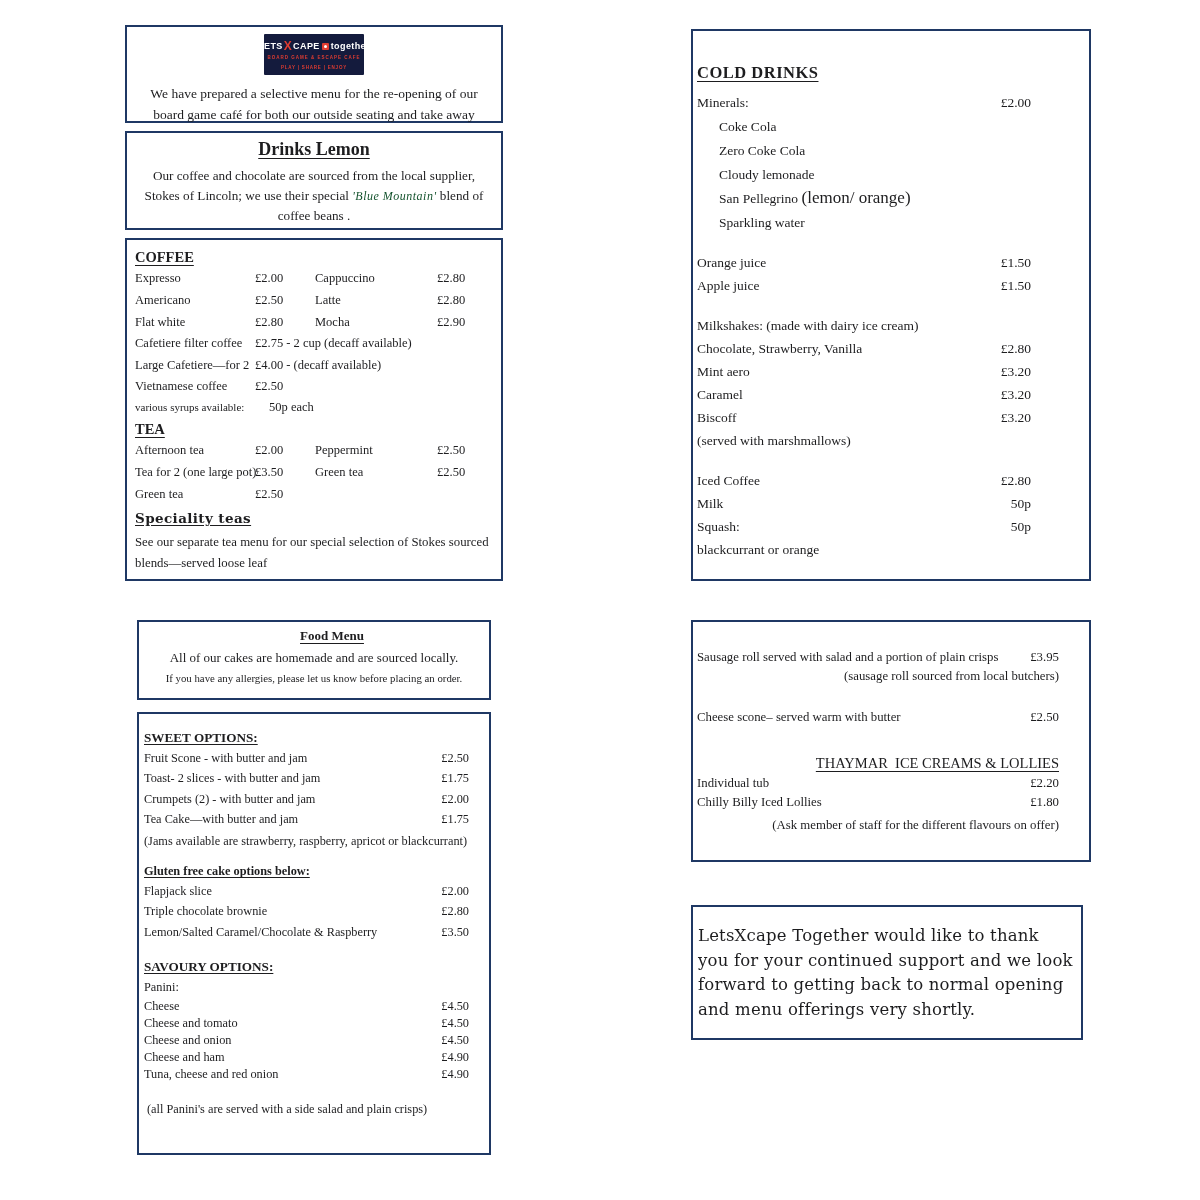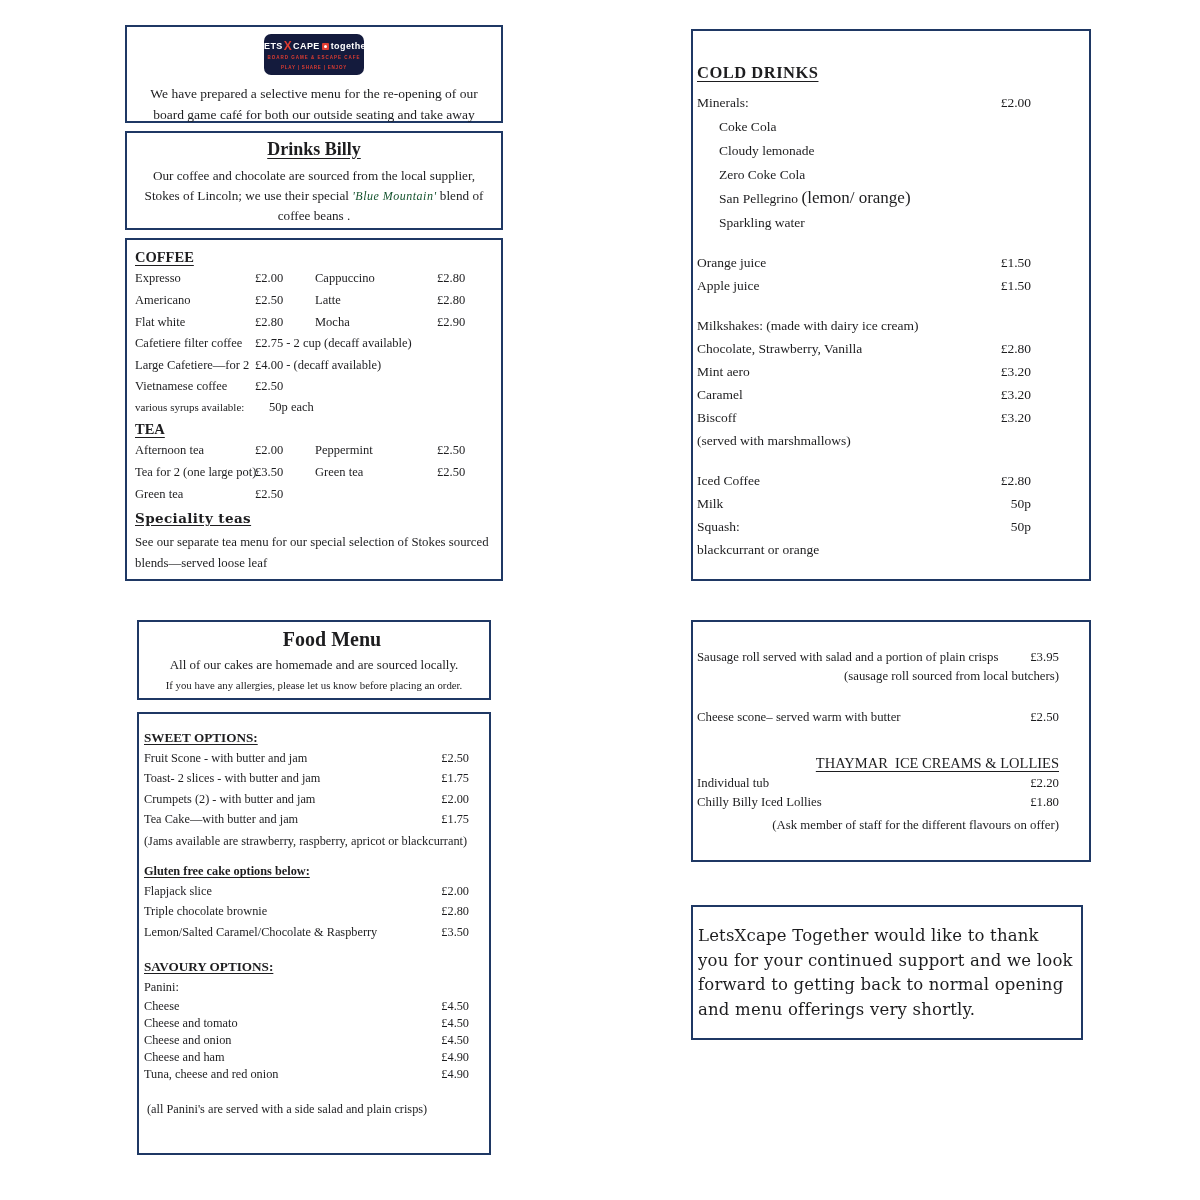--- a/index.html
+++ b/index.html
@@ -15,21 +15,21 @@
   .box{position:absolute;border:2px solid var(--border);background:#fff;}
 
   
   .prow{display:flex;justify-content:space-between;align-items:baseline;line-height:23px;}
   .prow .item{white-space:nowrap;}
   .note{line-height:22px;}
   .small{font-size:17px;}
 
   
   .box-intro{left:125px;top:25px;width:378px;height:98px;text-align:center;padding-top:7px;}
-  .logo{width:100px;height:41px;background:var(--logo_bg);margin:0 auto;display:flex;flex-direction:column;align-items:center;justify-content:center;gap:2px;border-radius:7px;}
+  .logo{width:100px;height:41px;background:var(--logo_bg);margin:0 auto;display:flex;flex-direction:column;align-items:center;justify-content:center;gap:2px;border-radius:1px;}
   .logo-line1{font-family:"Liberation Sans",sans-serif;font-weight:bold;font-size:9px;color:#ffffff;letter-spacing:.4px;display:flex;align-items:center;}
   .logo-x{color:var(--accent_red);font-size:12px;margin:0 1px;}
   .logo-die{display:inline-block;width:7px;height:7px;background:var(--accent_red);border-radius:1px;margin:0 2px;position:relative;}
   .logo-die::before{content:"";position:absolute;left:2px;top:2px;width:3px;height:3px;background:#fff;border-radius:50%;}
   .logo-tag{font-family:"Liberation Sans",sans-serif;font-size:4.5px;color:var(--accent_red);letter-spacing:1px;font-weight:bold;}
   .logo-motto{font-family:"Liberation Sans",sans-serif;font-size:4.5px;color:var(--accent_red);letter-spacing:.8px;font-weight:bold;margin-top:3px;}
   .intro-text{font-size:13.5px;line-height:21px;margin-top:8px;padding:0 14px;}
 
   
   .box-drinks{left:125px;top:131px;width:378px;height:99px;text-align:center;padding-top:6px;}
@@ -53,21 +53,21 @@
   .spec-text{font-size:12.8px;line-height:21px;margin-top:2px;}
 
   
   .box-cold{left:691px;top:29px;width:400px;height:552px;padding:30px 58px 0 4px;font-size:13.5px;}
   .cold-title{font-size:16.5px;font-weight:bold;text-decoration:underline;text-underline-offset:3px;letter-spacing:.5px;line-height:24px;margin-bottom:6px;}
   .indent{padding-left:22px;}
   .gap{margin-top:17px;}
 
   
   .box-foodhdr{left:137px;top:620px;width:354px;height:80px;text-align:center;padding-top:6px;}
-  .foodhdr-title{font-size:20px;font-weight:bold;text-underline-offset:3px;padding-left:36px;}
+  .foodhdr-title{font-size:13px;font-weight:bold;text-decoration:underline;text-underline-offset:3px;padding-left:36px;}
   .foodhdr-l1{font-size:13px;margin-top:6px;}
   .foodhdr-l2{font-size:10.8px;margin-top:6px;}
 
   
   .box-food{left:137px;top:712px;width:354px;height:443px;padding:14px 20px 0 5px;font-size:12.3px;}
   .food-h{font-weight:bold;font-size:13.2px;text-decoration:underline;text-underline-offset:2px;line-height:20px;}
   .box-food .prow{line-height:20.3px;}
   .jams{line-height:20px;margin-top:2px;}
   .gluten-h{font-weight:bold;font-size:12.3px;text-decoration:underline;text-underline-offset:2px;line-height:20px;margin-top:10px;}
   .savoury-h{margin-top:15px;}
@@ -101,21 +101,21 @@
           <span class="logo-die"></span>
           <span>together</span>
       </div>
       <div class="logo-tag">BOARD GAME &amp; ESCAPE CAFE</div>
       <div class="logo-motto">PLAY | SHARE | ENJOY</div>
     </div>
     <p class="intro-text">We have prepared a selective menu for the re-opening of our board game café for both our outside seating and take away customers.</p>
   </section>
 
   <section class="box box-drinks">
-    <h1 class="menu-title">Drinks Billy</h1>
+    <h1 class="menu-title">Drinks Lemon</h1>
     <p class="drinks-p"><span>Our coffee and chocolate are sourced from the local supplier, Stokes of Lincoln; we use their special </span><span class="script">'Blue Mountain'</span><span> blend of coffee beans .</span></p>
     <p class="drinks-soya">Soya milk is available as an alternative to dairy</p>
   </section>
 
   <section class="box box-coffee">
     <h2 class="h-caps">COFFEE</h2>
     <div>
 
     <div class="grid4-row">
           <span>Expresso</span>
@@ -186,24 +186,24 @@
     <div class="prow">
       <span class="item">Minerals:</span>
       <span>£2.00</span>
     </div>
     <div class="indent">
 
     <div class="prow">
           <span class="item"><span>Coke Cola</span> <span class="small"></span></span>
         </div>
         <div class="prow">
+          <span class="item"><span>Zero Coke Cola</span> <span class="small"></span></span>
+        </div>
+        <div class="prow">
           <span class="item"><span>Cloudy lemonade</span> <span class="small"></span></span>
-        </div>
-        <div class="prow">
-          <span class="item"><span>Zero Coke Cola</span> <span class="small"></span></span>
         </div>
         <div class="prow">
           <span class="item"><span>San Pellegrino</span> <span class="small">(lemon/ orange)</span></span>
         </div>
         <div class="prow">
           <span class="item"><span>Sparkling water</span> <span class="small"></span></span>
         </div>
       </div>
     <div class="gap">
 

